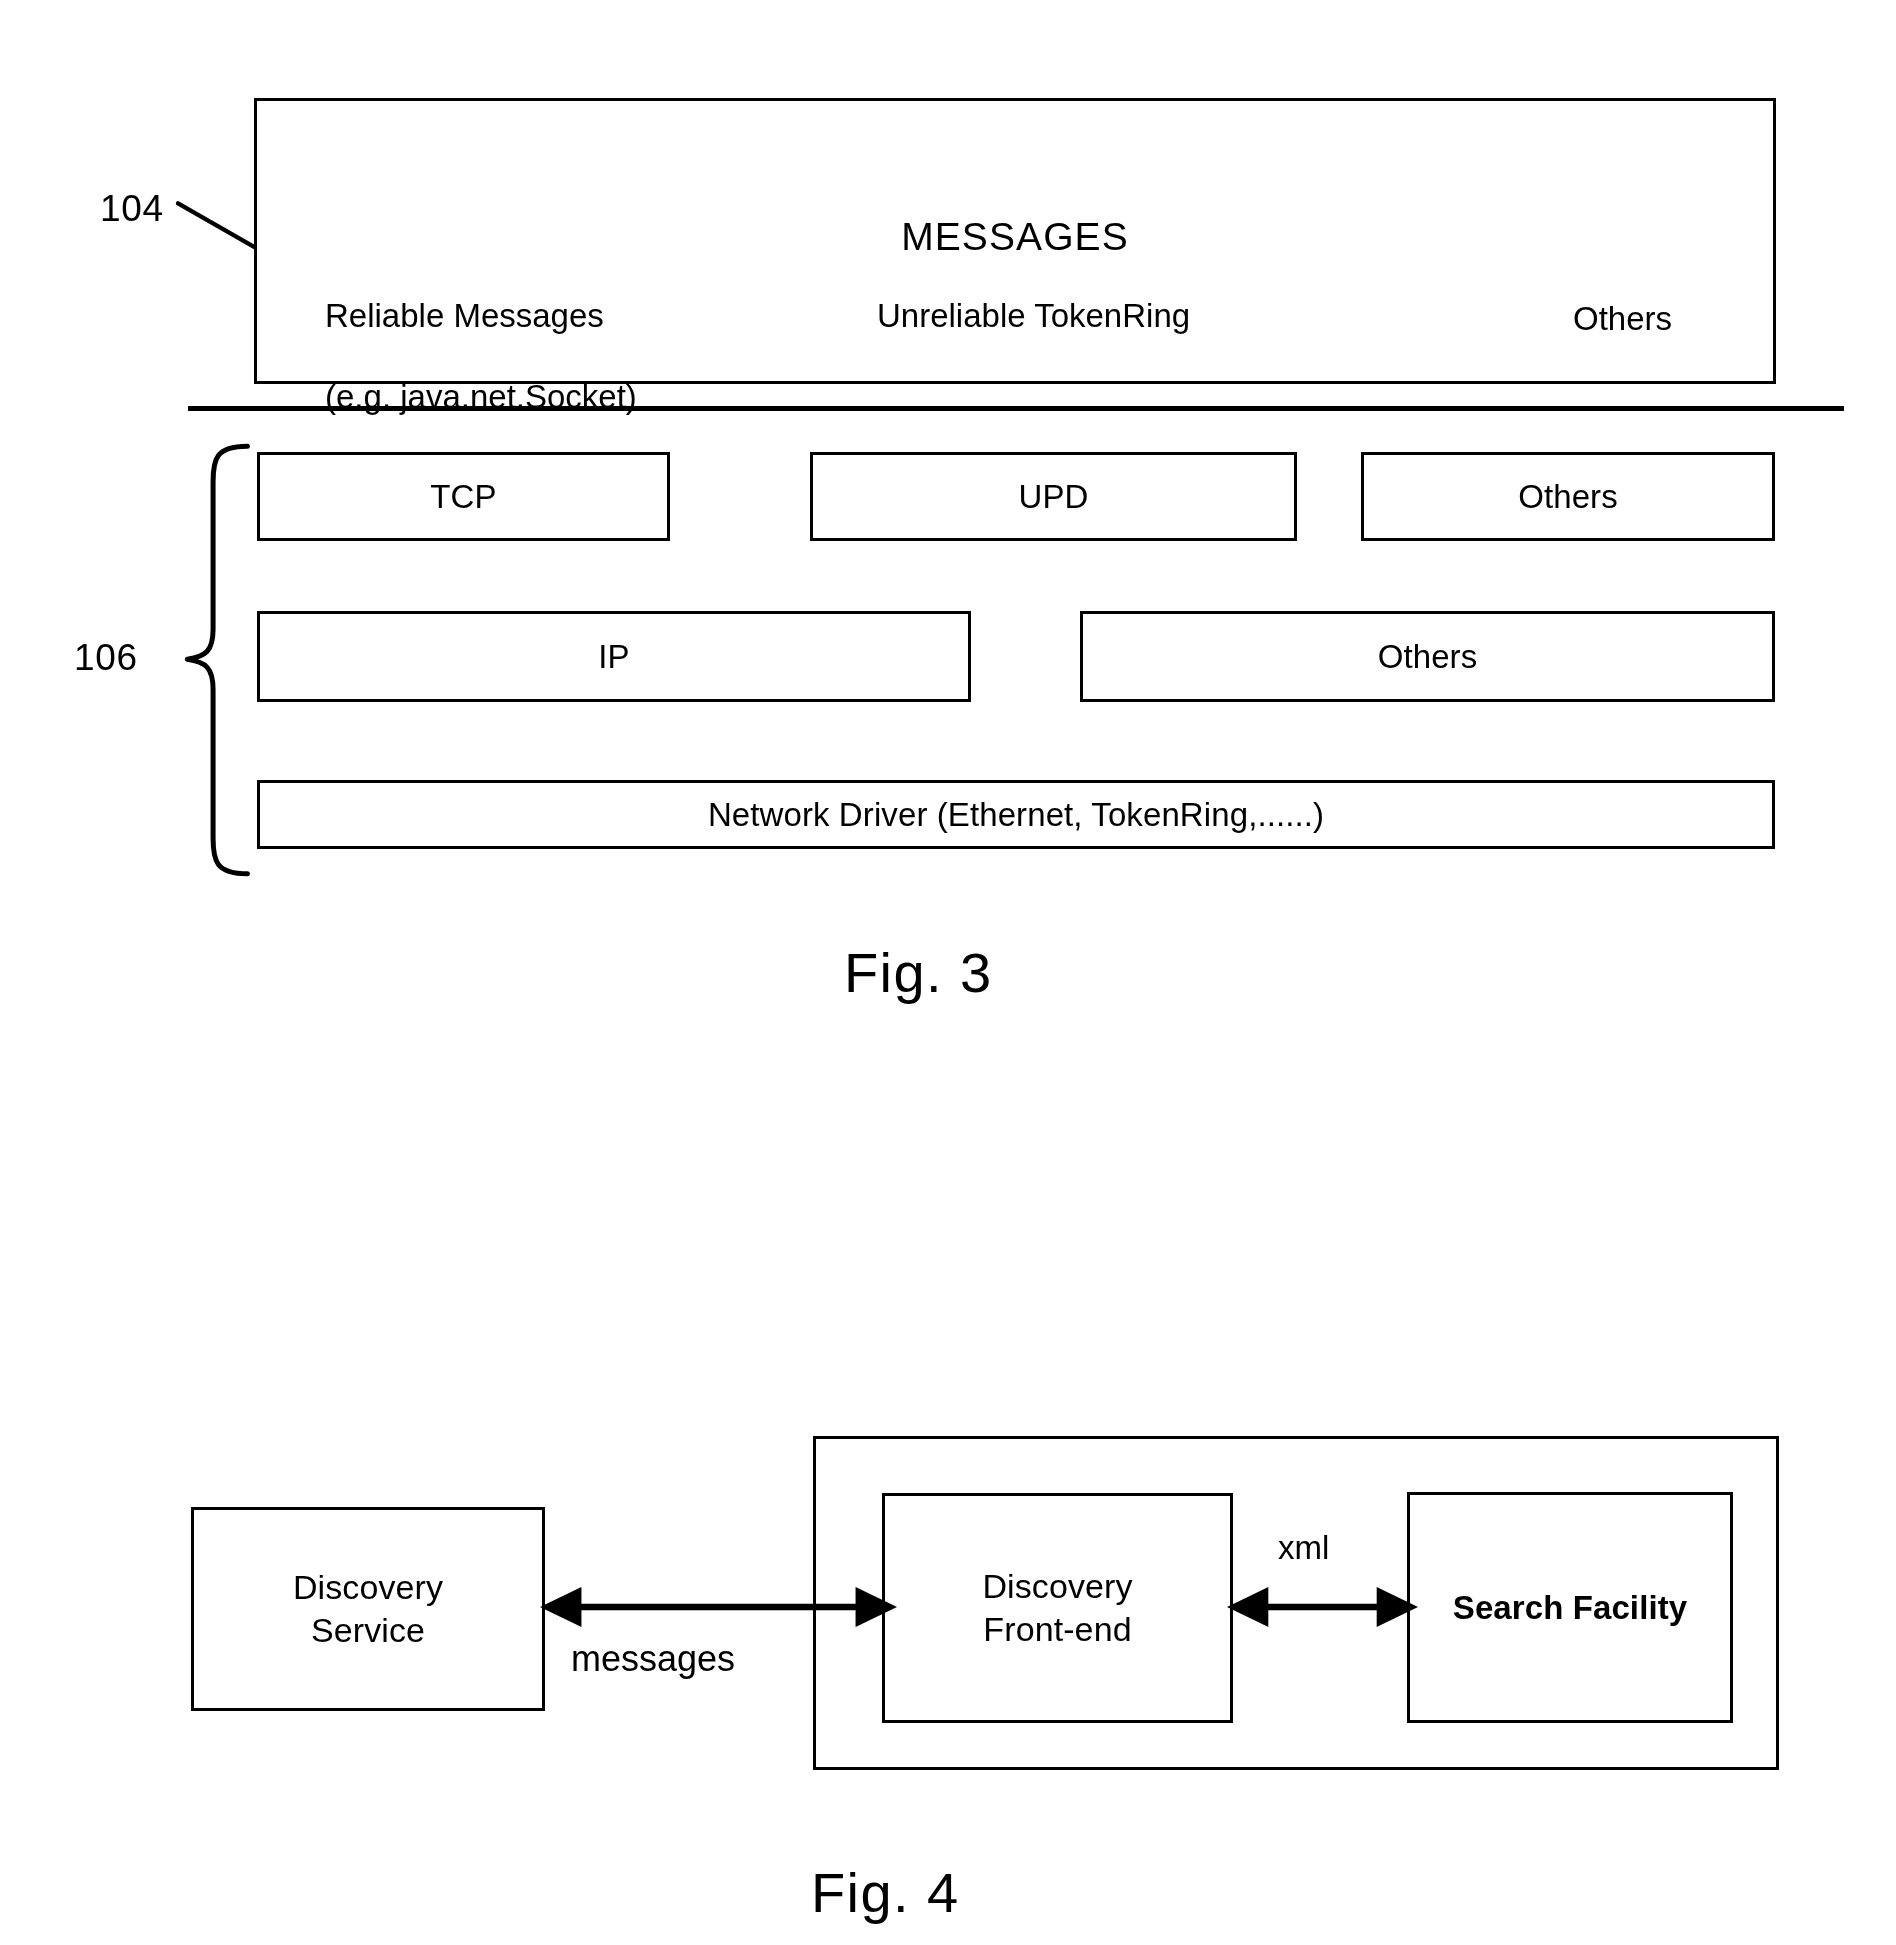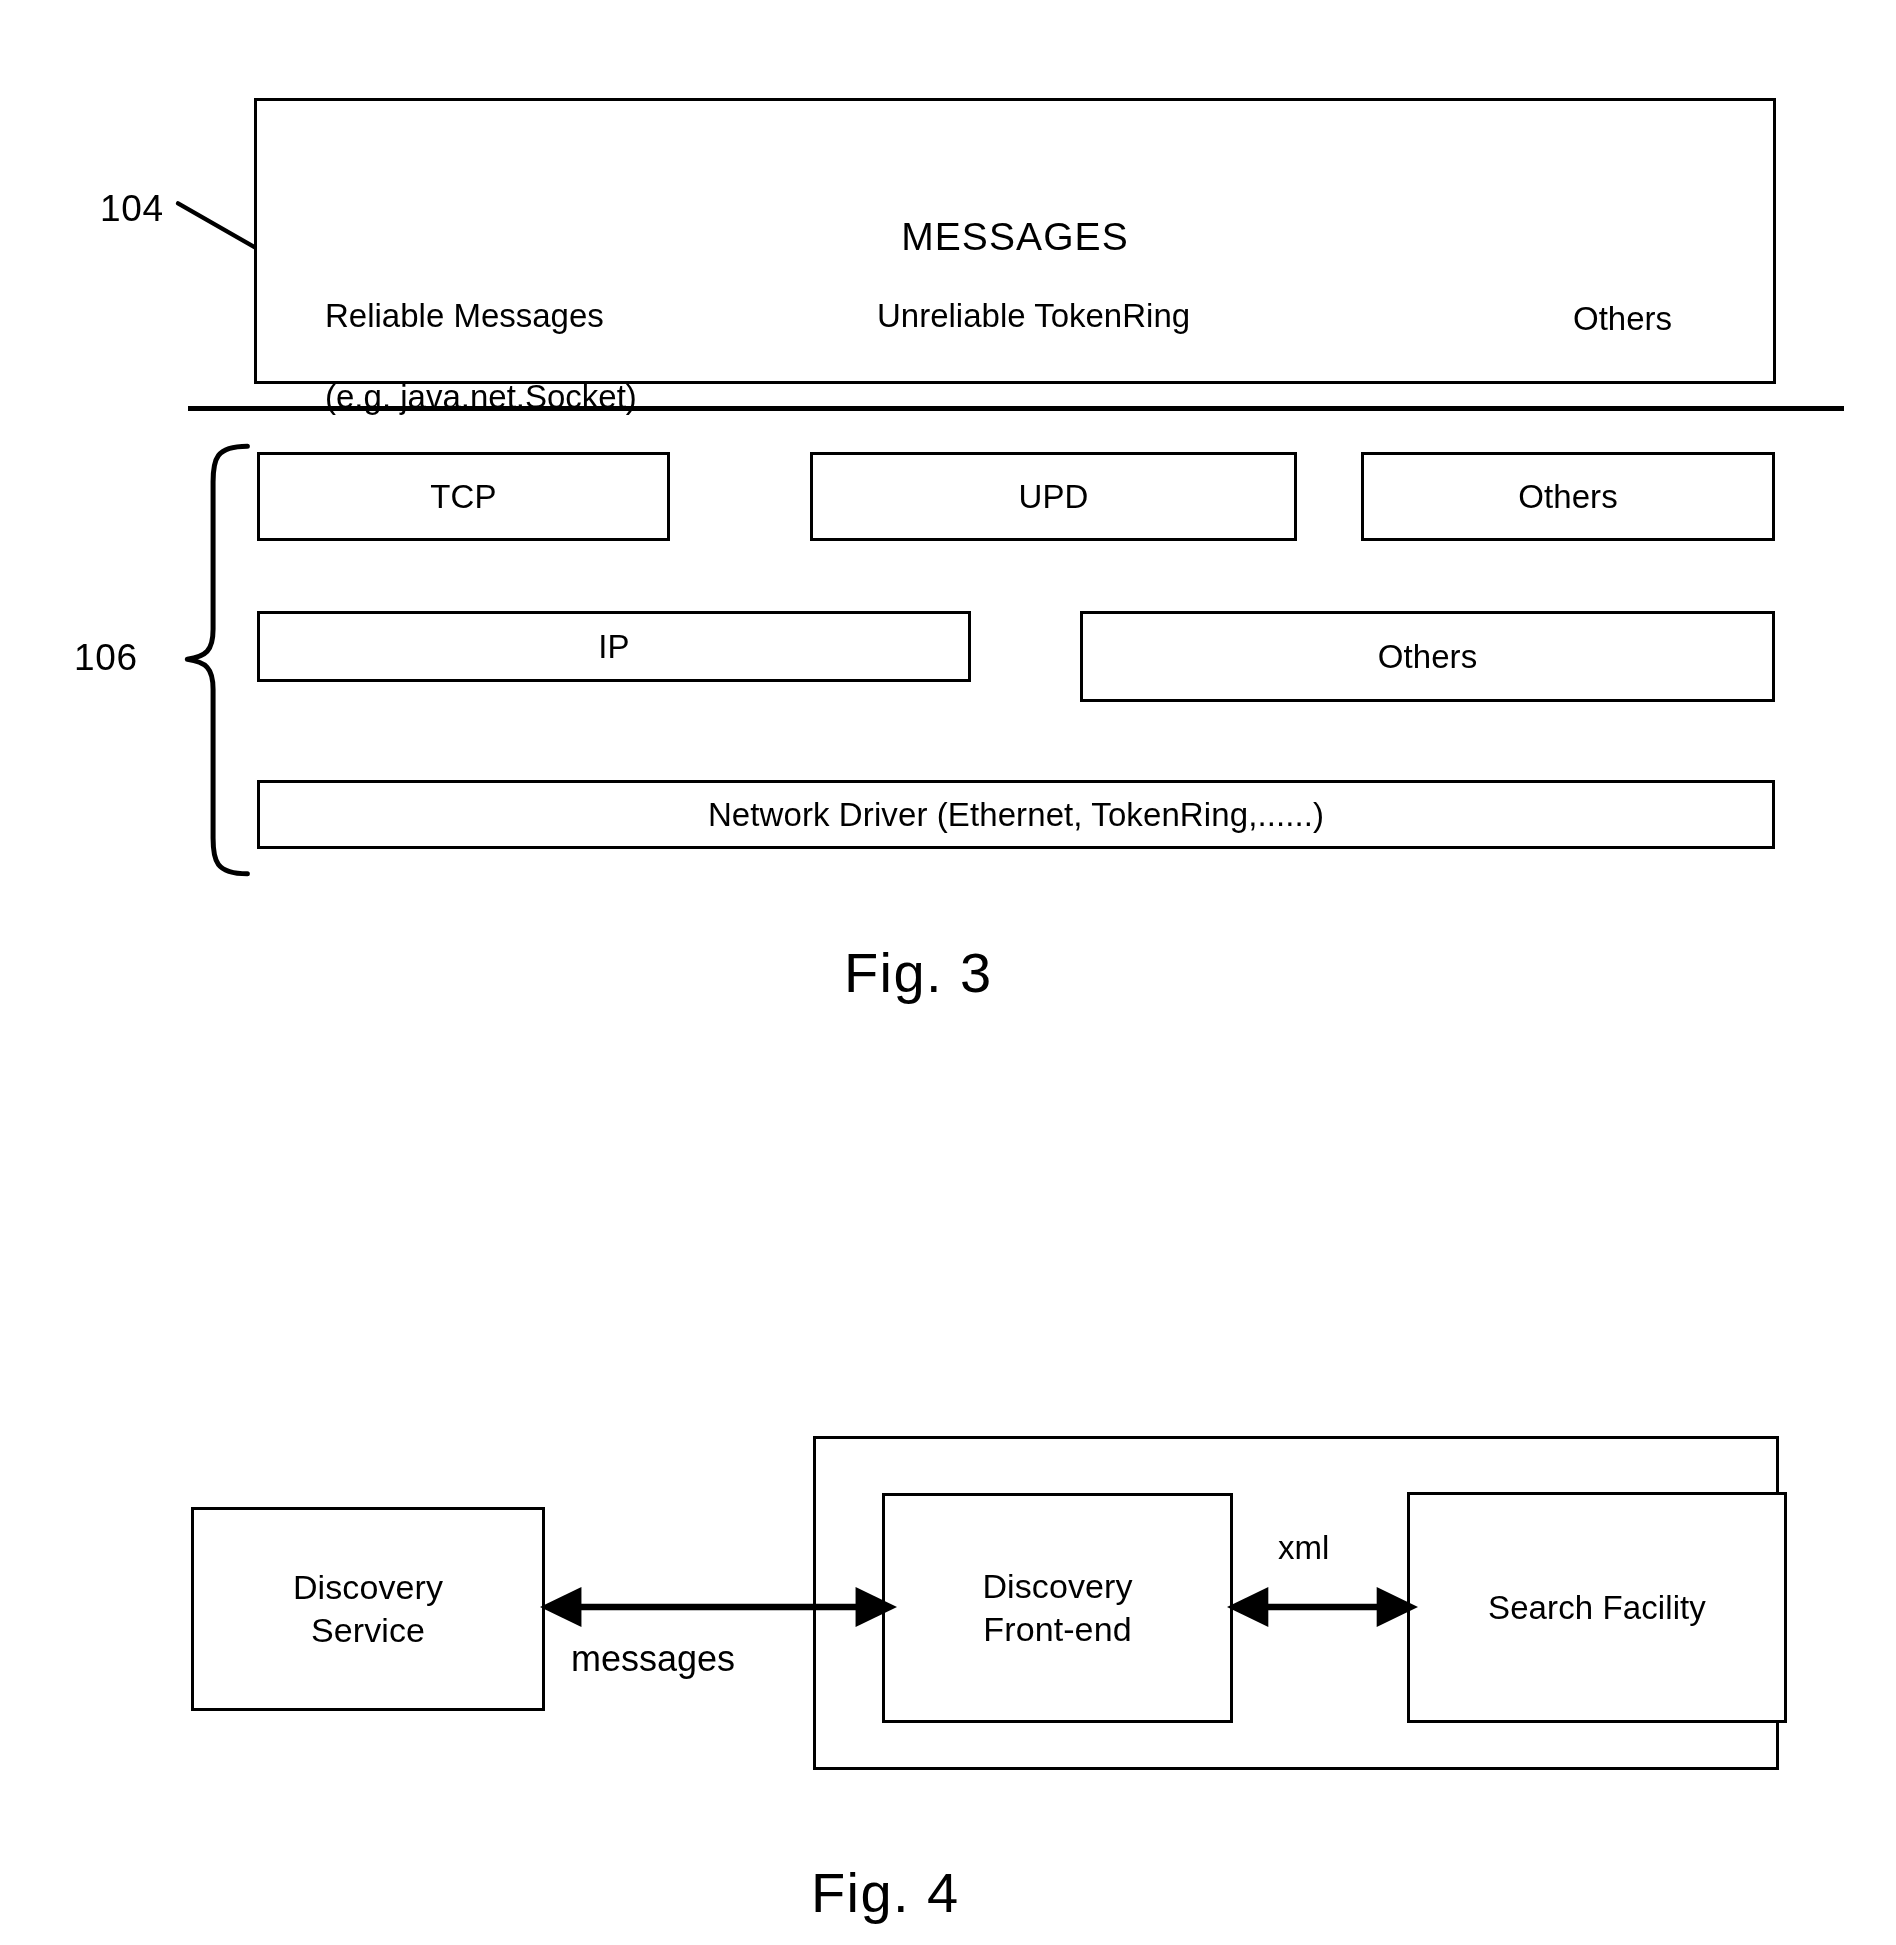--- a/index.html
+++ b/index.html
@@ -86,21 +86,21 @@
   #layer-divider {
     left: 188px;
     top: 377px;
     width: 1656px;
     height: 5px;
   }
 
   #tcp-box    { left: 257px;  top: 423px;  width: 413px;  height: 89px; }
   #udp-box    { left: 810px; top: 423px;  width: 487px;  height: 89px; }
   #others1-box{ left: 1361px; top: 423px;  width: 414px;  height: 89px; }
-  #ip-box     { left: 257px;  top: 582px;  width: 714px; height: 71px; }
+  #ip-box     { left: 257px;  top: 582px;  width: 714px; height: 91px; }
   #others2-box{ left: 1080px; top: 582px;  width: 695px;  height: 91px; }
   #netdrv-box { left: 257px;  top: 751px; width: 1518px; height: 69px; }
 
   #label-104 { left: 100px; top: 161px; }
   #label-106 { left: 74px; top: 610px; }
 
   .leader {
     position: absolute;
     stroke: #000;
     fill: none;
@@ -123,22 +123,23 @@
   }
   #discovery-frontend-box {
     left: 882px;
     top: 1464px;
     width: 351px;
     height: 230px;
   }
   #search-facility-box {
     left: 1407px;
     top: 1463px;
-    width: 380px;
+    width: 326px;
     height: 231px;
+    font-weight: bold;
   }
 
   .two-line {
     font-size: 34px;
     line-height: 1.26;
   }
 
   #messages-arrow-svg {
     position: absolute;
     left: 540px;

